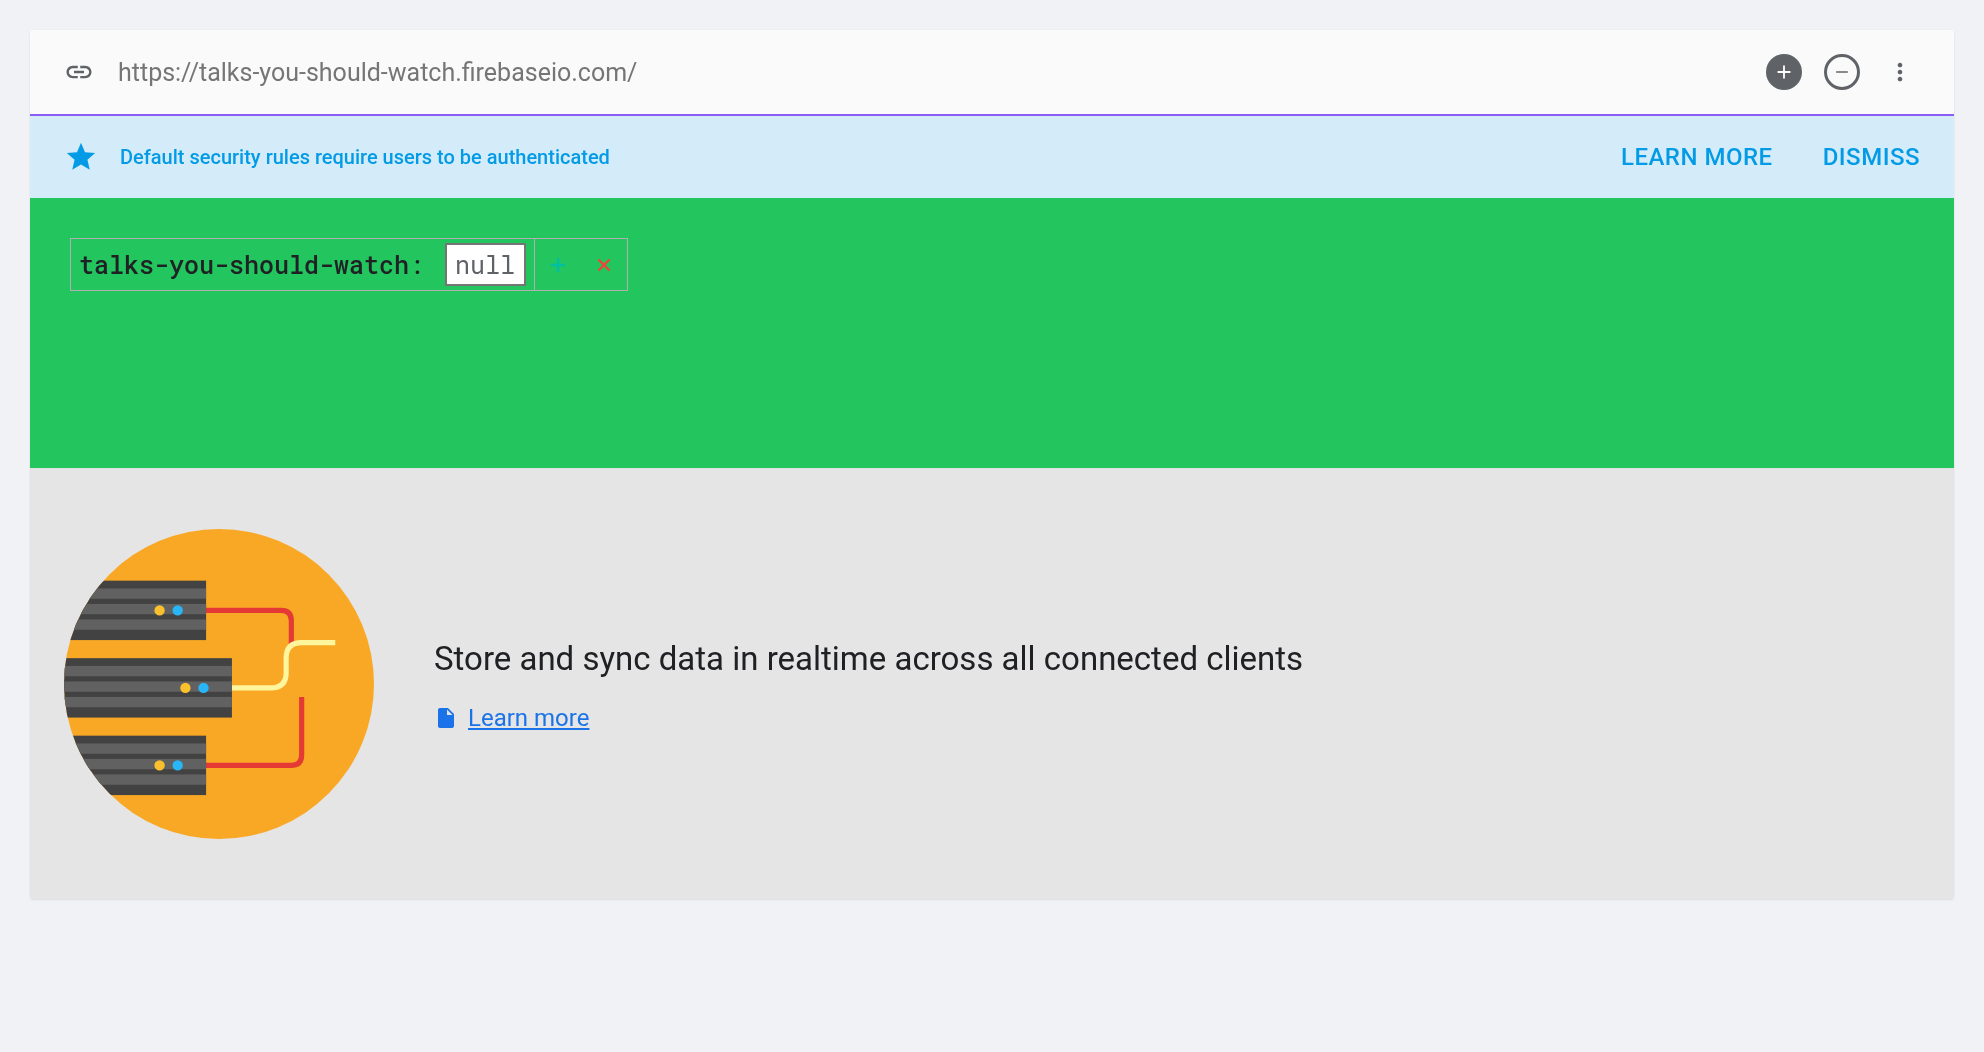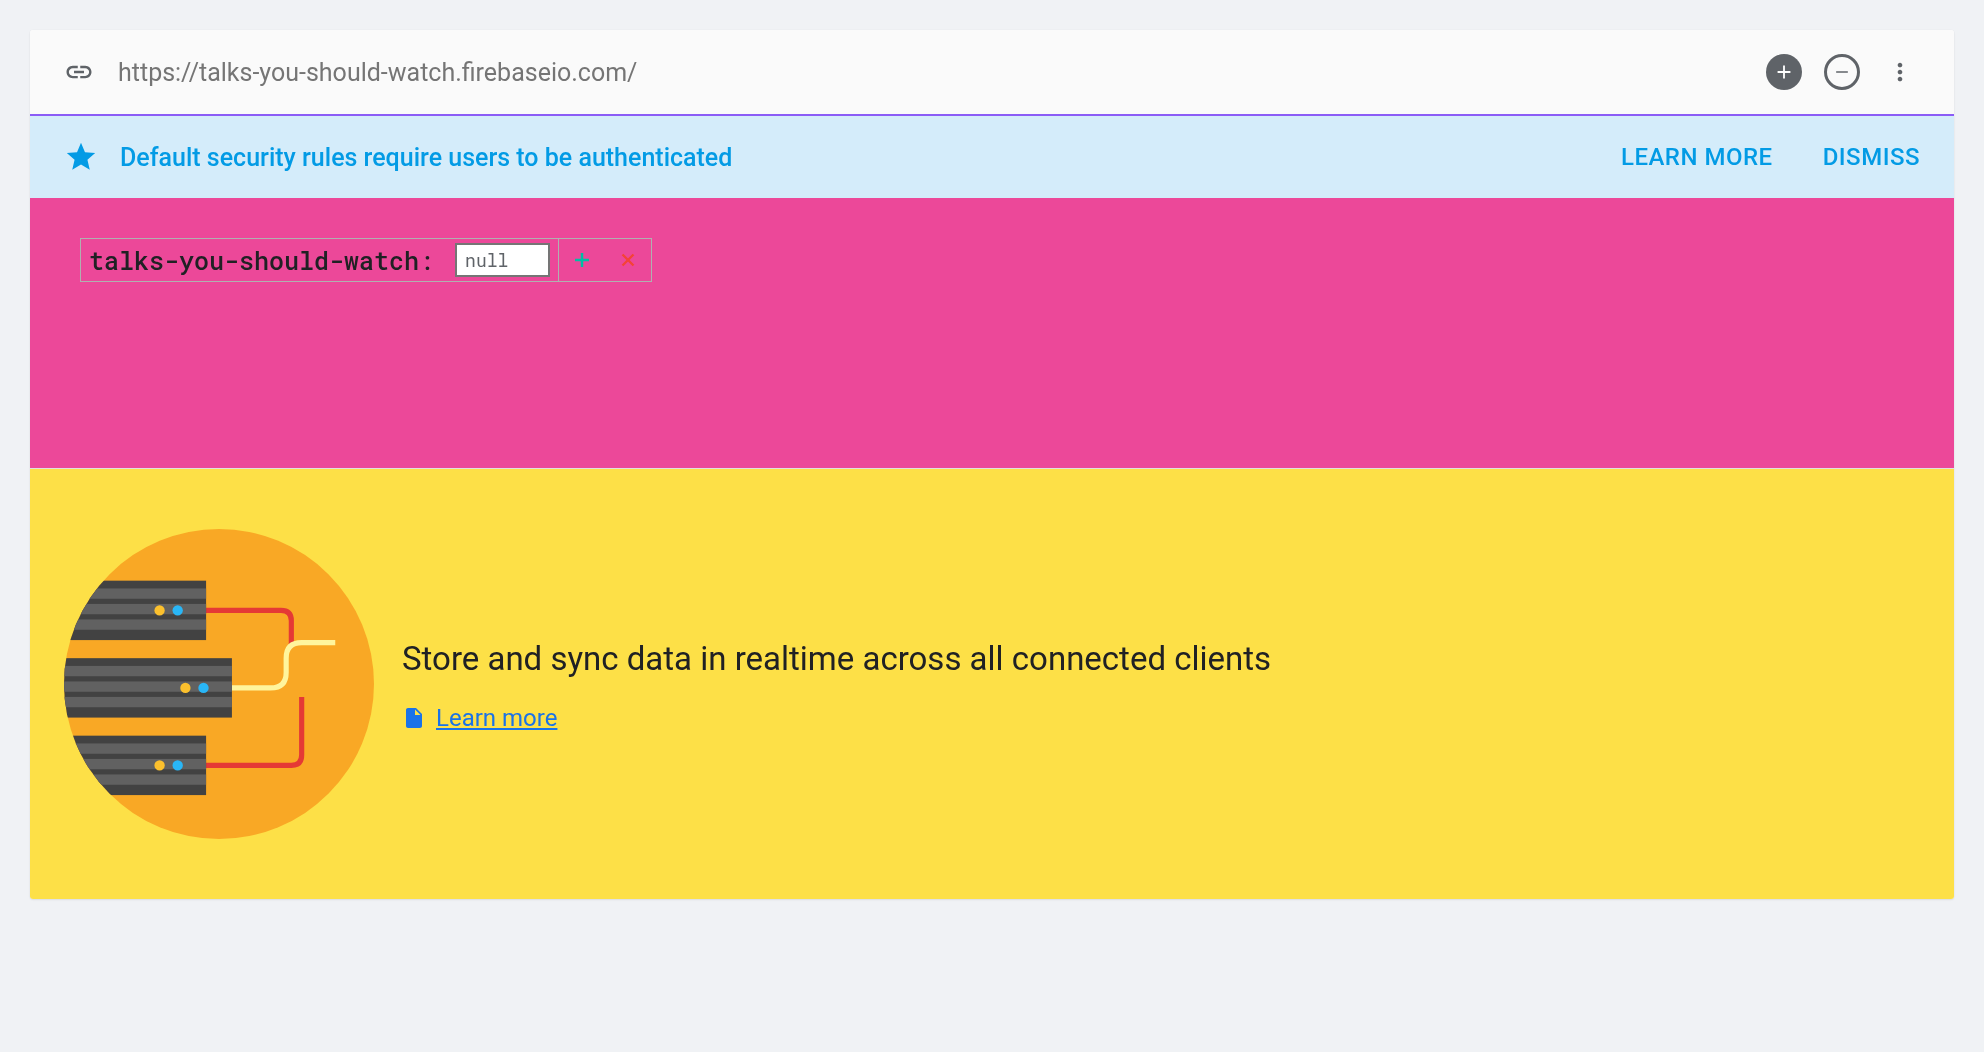--- a/index.html
+++ b/index.html
@@ -80,37 +80,37 @@
       background: #d4ecfa;
     }
     .star-icon {
       color: #039be5;
       margin-right: 22px;
       display: inline-flex;
     }
     .banner-text {
       flex: 1;
       color: #039be5;
-      font-size: 25px;
+      font-size: 20px;
       font-weight: 500;
     }
     .banner-actions {
       display: flex;
       gap: 50px;
     }
     .banner-link {
       color: #039be5;
       font-size: 24px;
       font-weight: 500;
       letter-spacing: 0.5px;
       cursor: pointer;
     }
     .data-area {
-      padding: 40px 50px;
-      background: #ec4899;
+      padding: 40px 40px;
+      background: #22c55e;
       min-height: 270px;
     }
     .data-row {
       display: inline-flex;
       align-items: stretch;
       border: 1.5px solid #b0b0b0;
       font-family: 'Roboto Mono', 'Courier New', monospace;
       font-size: 25px;
     }
     .data-key-section {
@@ -123,23 +123,23 @@
       font-weight: 500;
     }
     .data-colon {
       color: #202124;
       margin-right: 6px;
     }
     .data-value-input {
       border: 2px solid #757575;
       padding: 3px 8px;
       font-family: 'Roboto Mono', 'Courier New', monospace;
-      font-size: 18px;
+      font-size: 25px;
       color: #5f6368;
-      width: 95px;
+      width: 81px;
       outline: none;
       background: #fff;
     }
     .data-actions {
       display: flex;
       align-items: center;
       border-left: 1.5px solid #b0b0b0;
     }
     .data-action-btn {
       width: 46px;
@@ -148,23 +148,23 @@
       align-items: center;
       justify-content: center;
       cursor: pointer;
     }
     .plus-icon svg { color: #00bfa5; }
     .x-icon svg { color: #f44336; }
     .info-section {
       display: flex;
       align-items: center;
       padding: 60px 34px;
-      background: #fde047;
+      background: #e5e5e5;
       border-top: 1px solid #e0e0e0;
-      gap: 28px;
+      gap: 60px;
     }
     .illustration {
       width: 310px;
       height: 310px;
       flex-shrink: 0;
     }
     .info-content {
       flex: 1;
     }
     .info-text {

